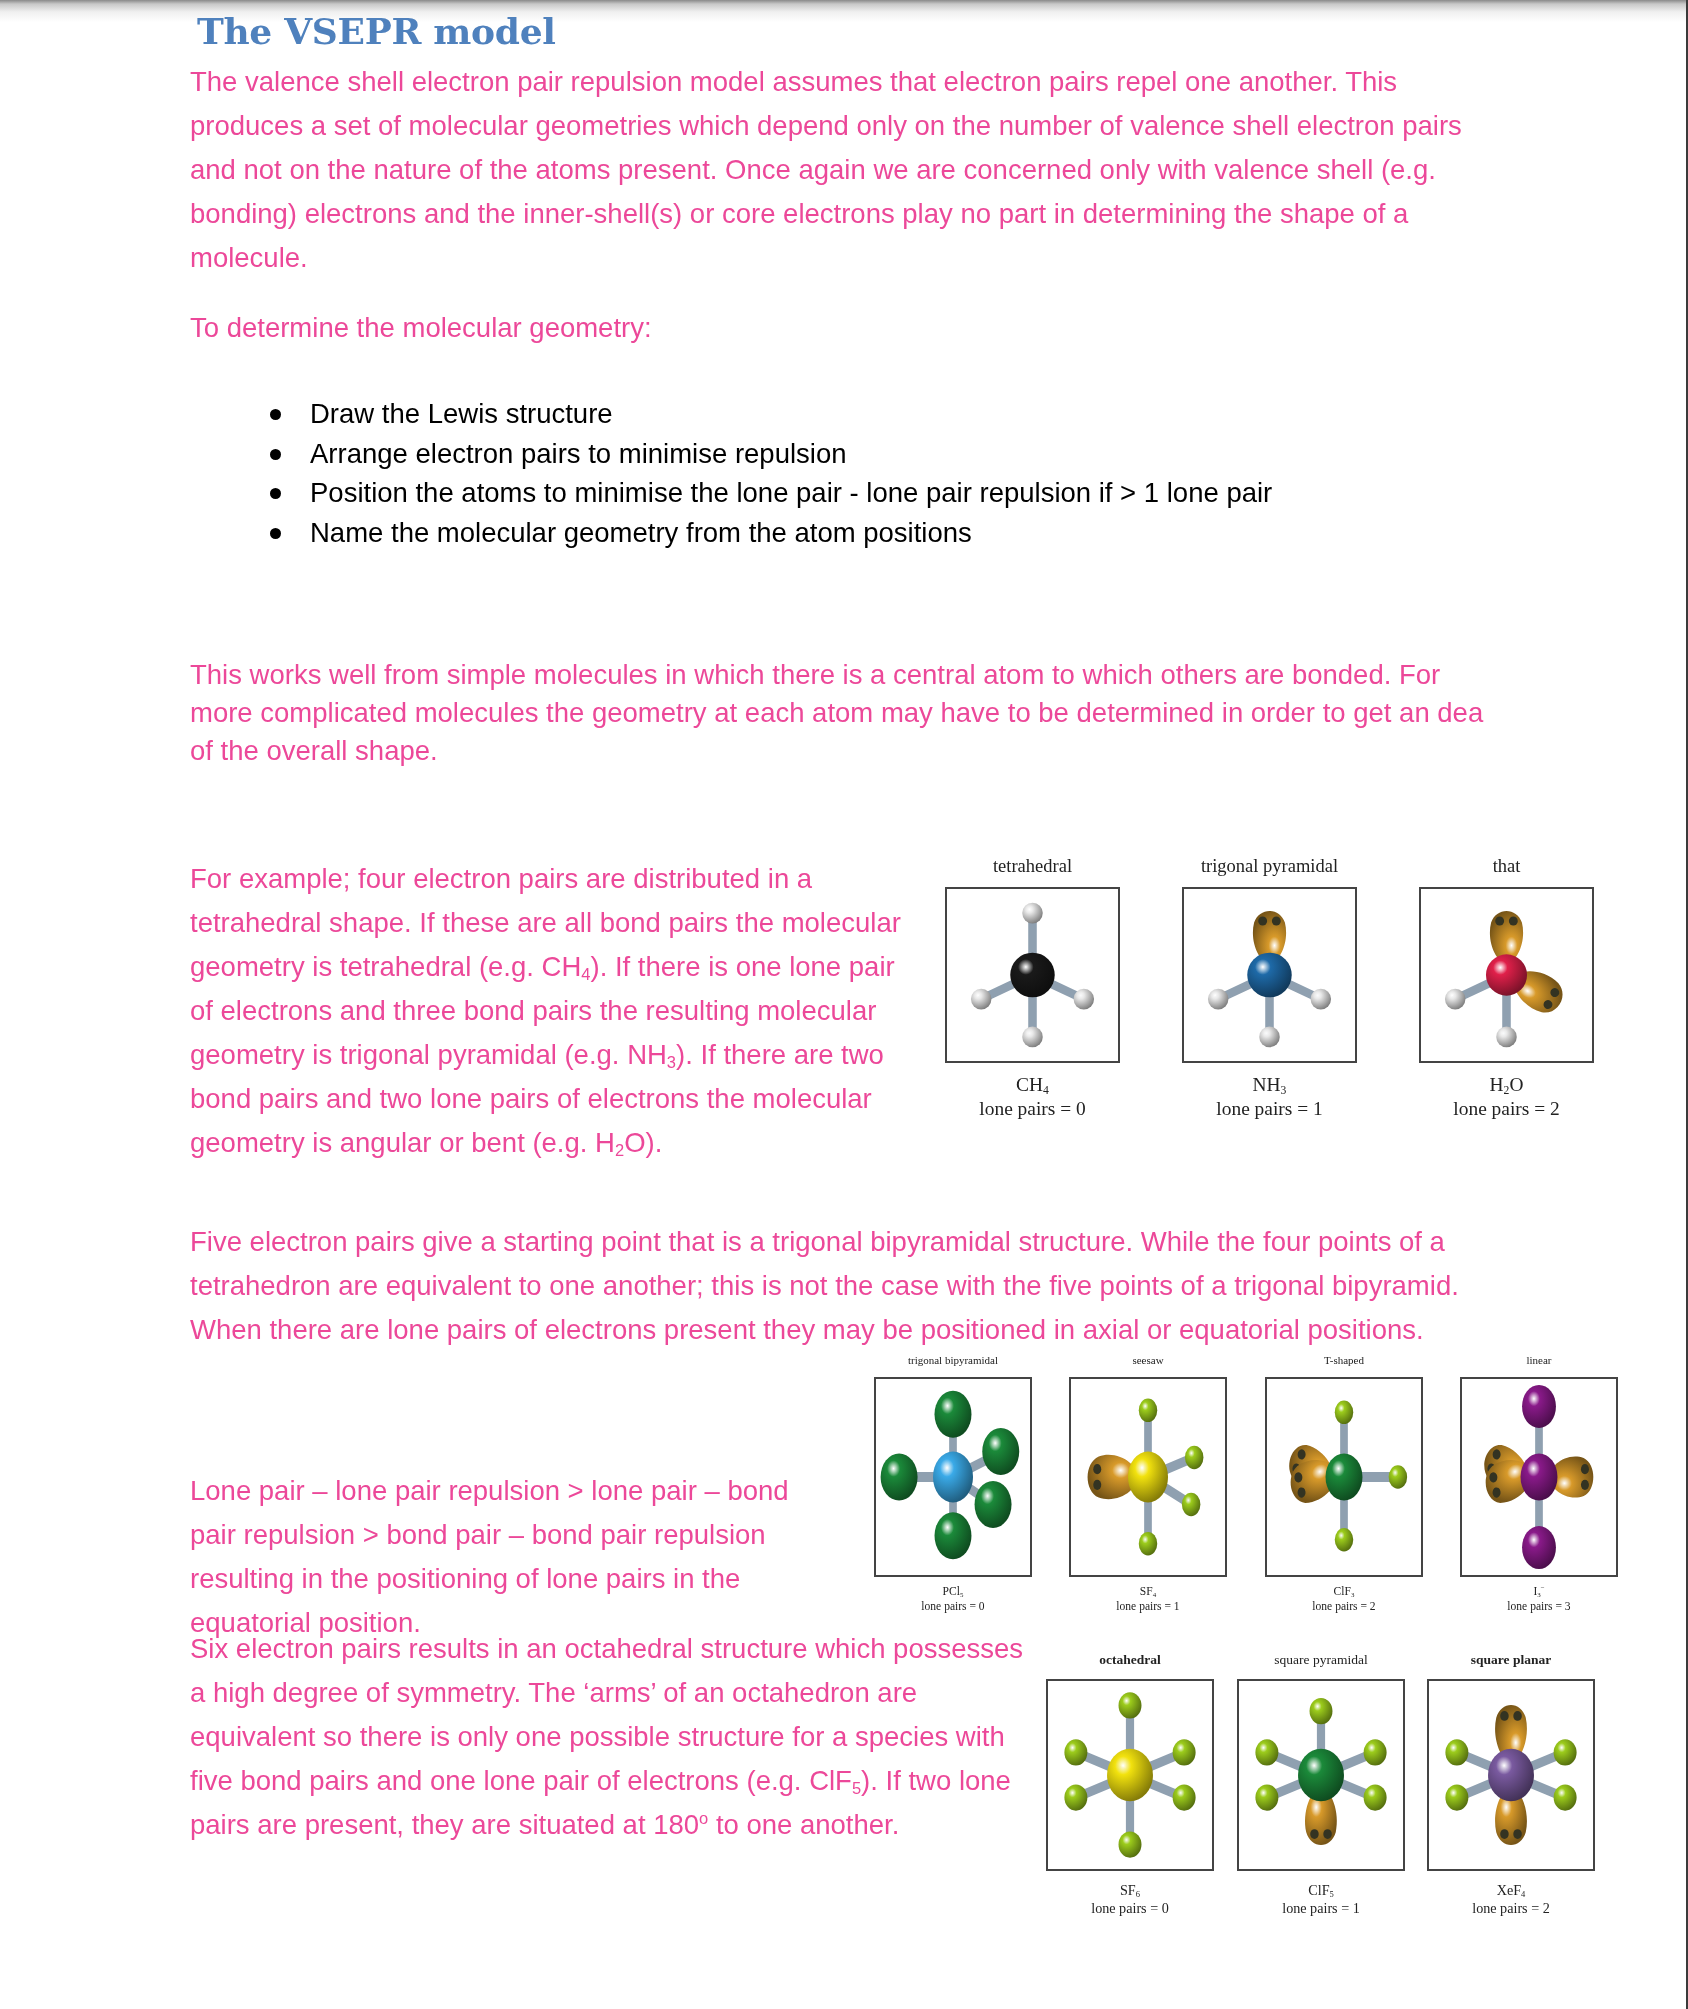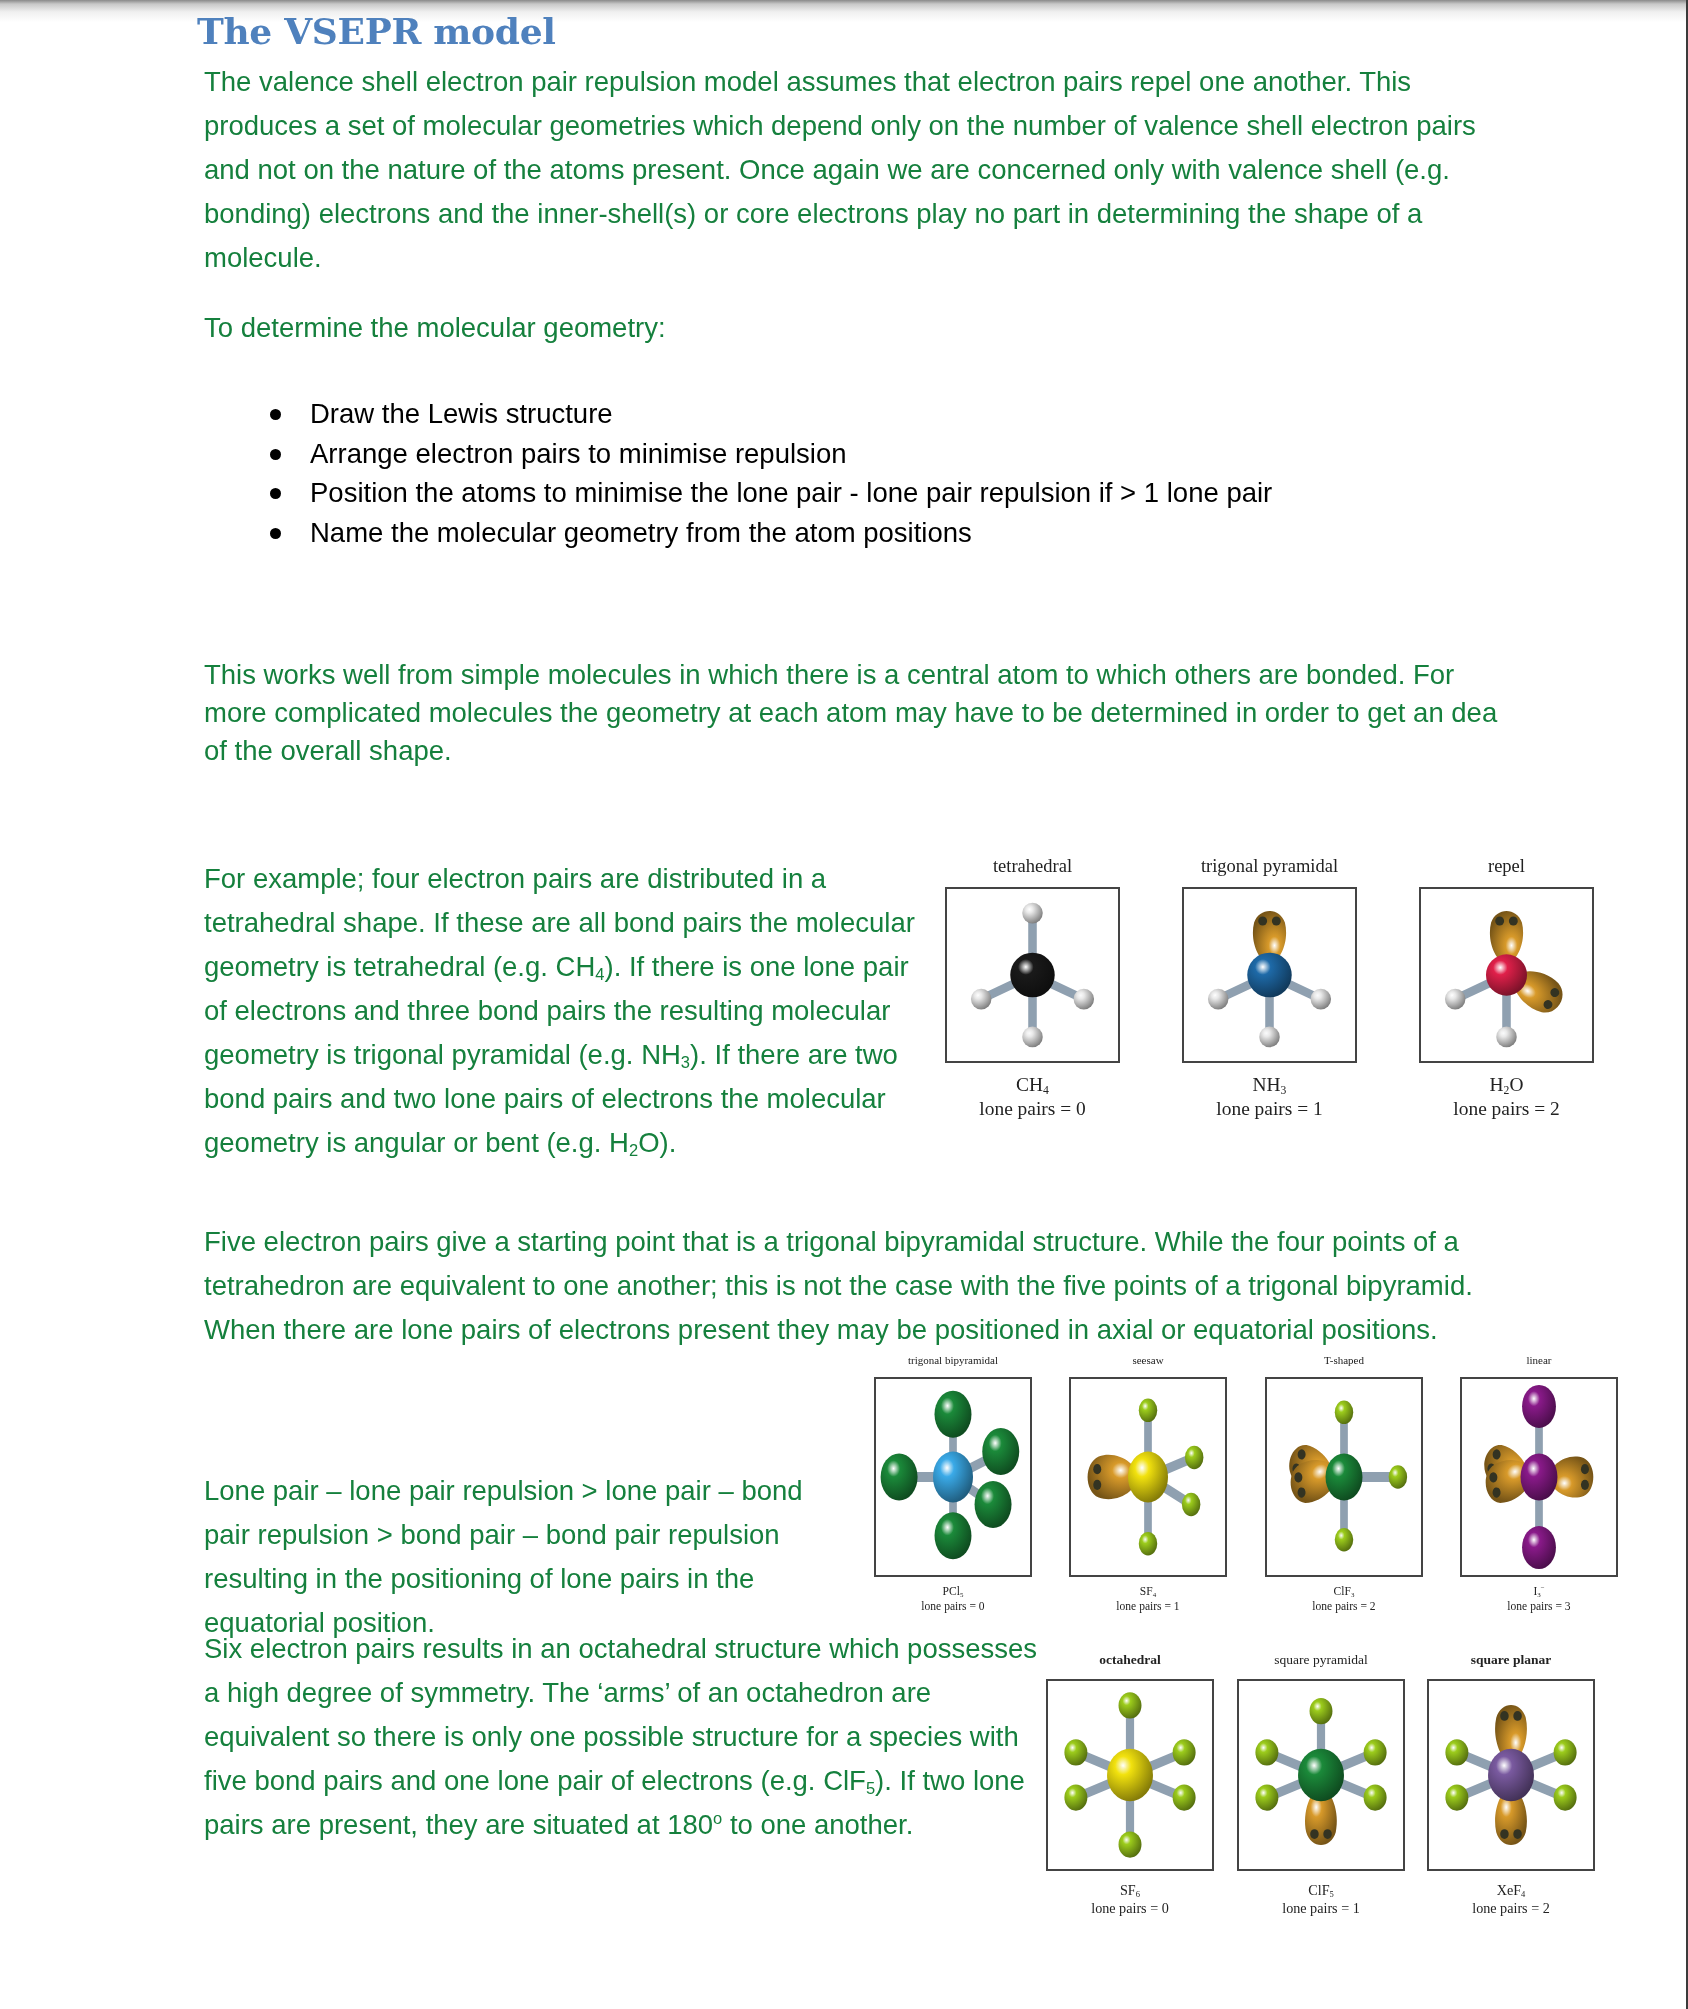--- a/index.html
+++ b/index.html
@@ -13,22 +13,22 @@
     position:absolute; left:0; top:0; width:1688px; height:22px;
     background: linear-gradient(#8a8a8a 0px, #c8c8c8 4px, #f0f0f0 12px, #ffffff 22px);
   }
   .right-border { position:absolute; left:1686px; top:0; width:2px; height:2009px; background:#3a3a3a; }
   .title {
     position:absolute; left:197px; top:10px;
     font-family: "DejaVu Serif", "Liberation Serif", serif;
     font-weight:bold; font-size:36px; color:#4f81bd; letter-spacing:-0.3px;
   }
   .para {
-    position:absolute; left:204px;
-    font-size:27.5px; line-height:44px; color:#15803d;
+    position:absolute; left:190px;
+    font-size:27.5px; line-height:44px; color:#ec4899;
   }
   .p1 { top:60px; width:1300px; }
   .p2 { top:306px; }
   .bullets { position:absolute; left:298px; top:382px; width:1200px; margin:12px; padding:0; list-style:none; font-size:27.5px; }
   .bullets li { position:relative; line-height:39.5px; }
   .bullets li .dot { position:absolute; left:-40px; top:15px; width:11px; height:11px; border-radius:50%; background:#000; }
   .p3 { top:656px; width:1300px; line-height:38px; }
   .p4 { top:841px; width:720px;margin-top:16px; }
   .p5 { top:1220px; width:1300px; }
   .p6 { top:1425px; width:640px;margin-top:44px; }
@@ -157,21 +157,21 @@
           <circle cx="50" cy="50" r="13" fill="url(#g6)"></circle>
           <circle cx="20" cy="64" r="6" fill="url(#g7)"></circle>
           <circle cx="80" cy="64" r="6" fill="url(#g8)"></circle>
           <circle cx="50" cy="86" r="6" fill="url(#g9)"></circle>
         </svg>
       </div>
       <div class="formula" style="width: 175px; left: 0px; top: 218px; font-size: 19.425px;"><span>NH</span><sub>3</sub></div>
       <div class="lp" style="width: 175px; left: 0px; top: 242px; font-size: 19.425px;">lone pairs = 1</div>
     </div>
     <div class="fig" style="left: 1419px; top: 856px;">
-      <div class="cap" style="width: 175px; left: 0px; top: 0px; font-size: 18.5px;">repel</div>
+      <div class="cap" style="width: 175px; left: 0px; top: 0px; font-size: 18.5px;">that</div>
       <div class="box" style="left: 0px; top: 31px; width: 175px; height: 176px;">
         <svg viewBox="0 0 100 100" preserveAspectRatio="none">
           <line x1="50" y1="50" x2="50" y2="85" stroke="#8fa0b0" stroke-width="5" stroke-linecap="round"></line>
           <line x1="50" y1="50" x2="20" y2="64" stroke="#8fa0b0" stroke-width="5" stroke-linecap="round"></line>
           <g transform="translate(50,42) rotate(180)">
             <path d="M0,0 C 4.800000000000001,-2.4000000000000004 12,10.5 9,22.5 C 6,31.5 -6,31.5 -9,22.5 C -12,10.5 -4.800000000000001,-2.4000000000000004 0,0 Z" fill="url(#g10)"></path>
             <circle cx="-4" cy="23.400000000000002" r="2.6" fill="#332"></circle>
             <circle cx="4" cy="23.400000000000002" r="2.6" fill="#332"></circle>
           </g>
           <defs>

